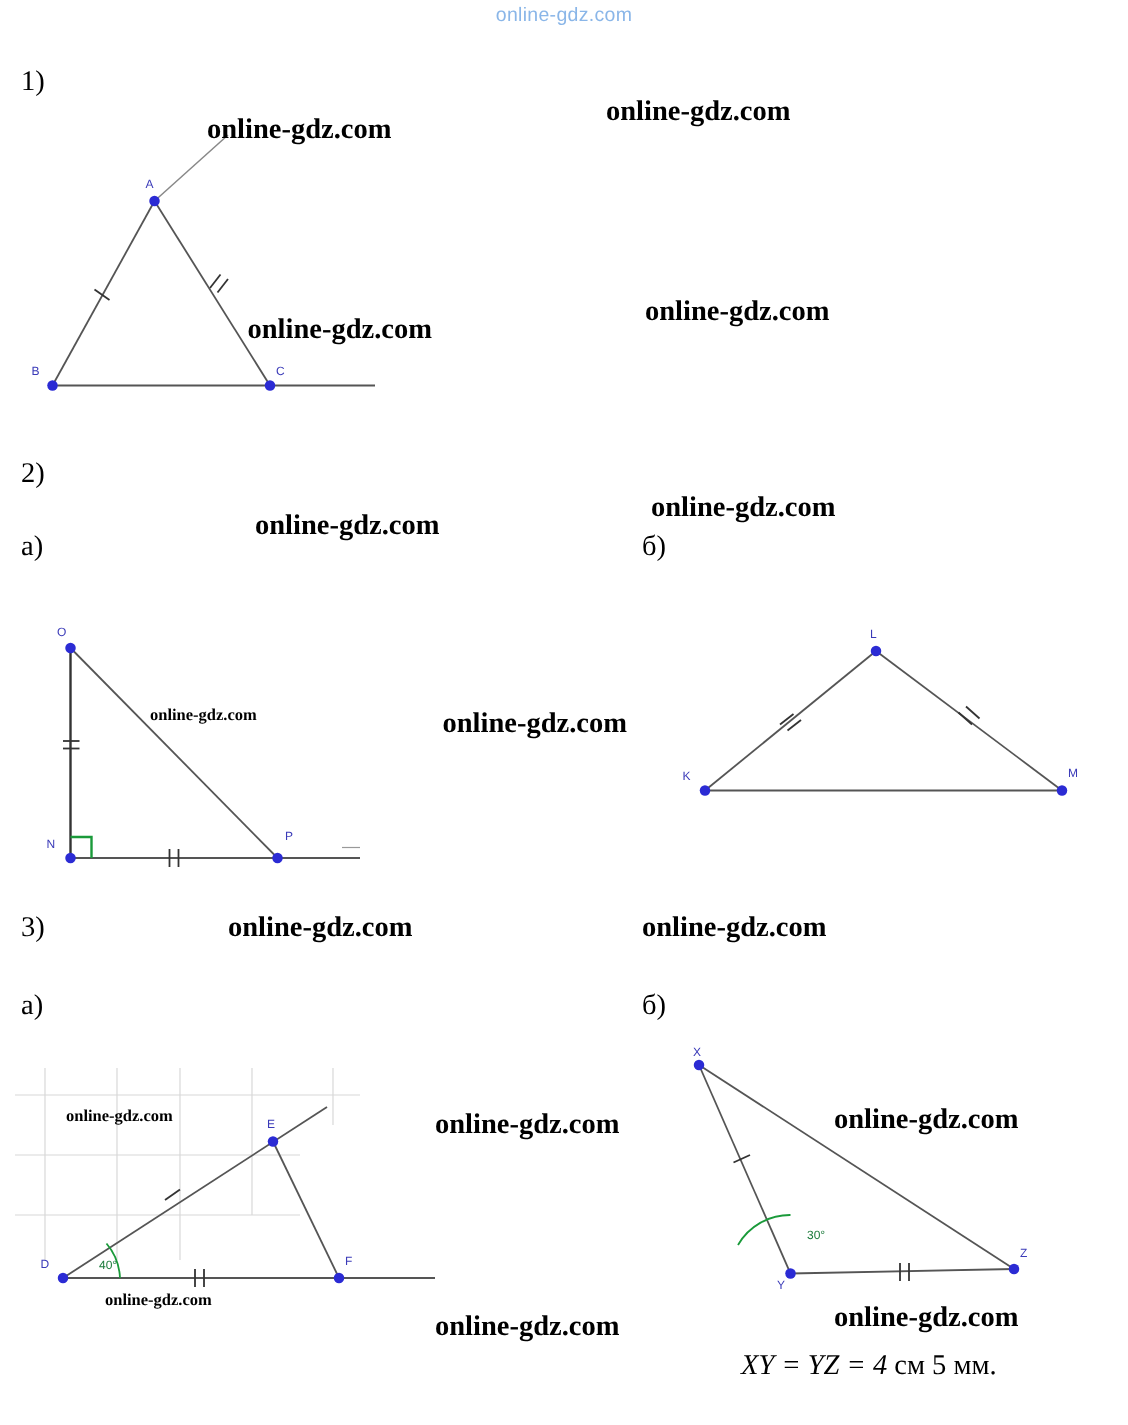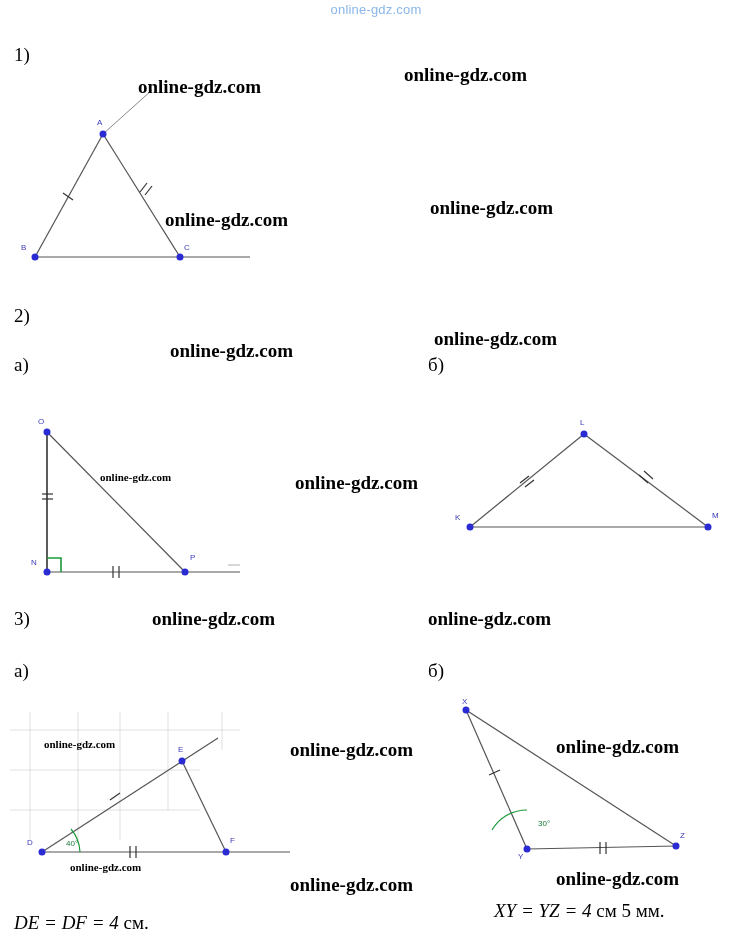--- a/index.html
+++ b/index.html
@@ -198,23 +198,20 @@
     <line x1="166" y1="152" x2="166" y2="164" stroke="#333333" stroke-width="1.2"></line>
     <circle cx="26" cy="20" r="3.5" fill="#2b2bd4"></circle>
     <circle cx="87" cy="159" r="3.5" fill="#2b2bd4"></circle>
     <circle cx="236" cy="156" r="3.5" fill="#2b2bd4"></circle>
     <text class="pt-label" x="22" y="14">X</text>
     <text class="pt-label" x="78" y="169">Y</text>
     <text class="pt-label" x="240" y="148">Z</text>
     <text class="ang-label" x="98" y="136">30°</text>
   </svg>
 
-  <div class="formula" style="left:14px; top:912px;">
-    <span>DE = DF = </span><span>4</span><span class="up">&nbsp;</span><span class="up">см.</span>
-  </div>
   <div class="formula" style="left:450px; top:900px;margin-left:44px;">
     <span>XY = YZ = </span><span>4</span><span class="up">&nbsp;</span><span class="up">см 5 мм.</span>
   </div>
 
   <div class="wm" style="left:138px; top:76px;">online-gdz.com</div>
   <div class="wm" style="left:404px; top:64px;">online-gdz.com</div>
   <div class="wm" style="left:165px; top:209px;">online-gdz.com</div>
   <div class="wm" style="left:430px; top:197px;">online-gdz.com</div>
   <div class="wm" style="left:170px; top:340px;">online-gdz.com</div>
   <div class="wm" style="left:434px; top:328px;">online-gdz.com</div>

